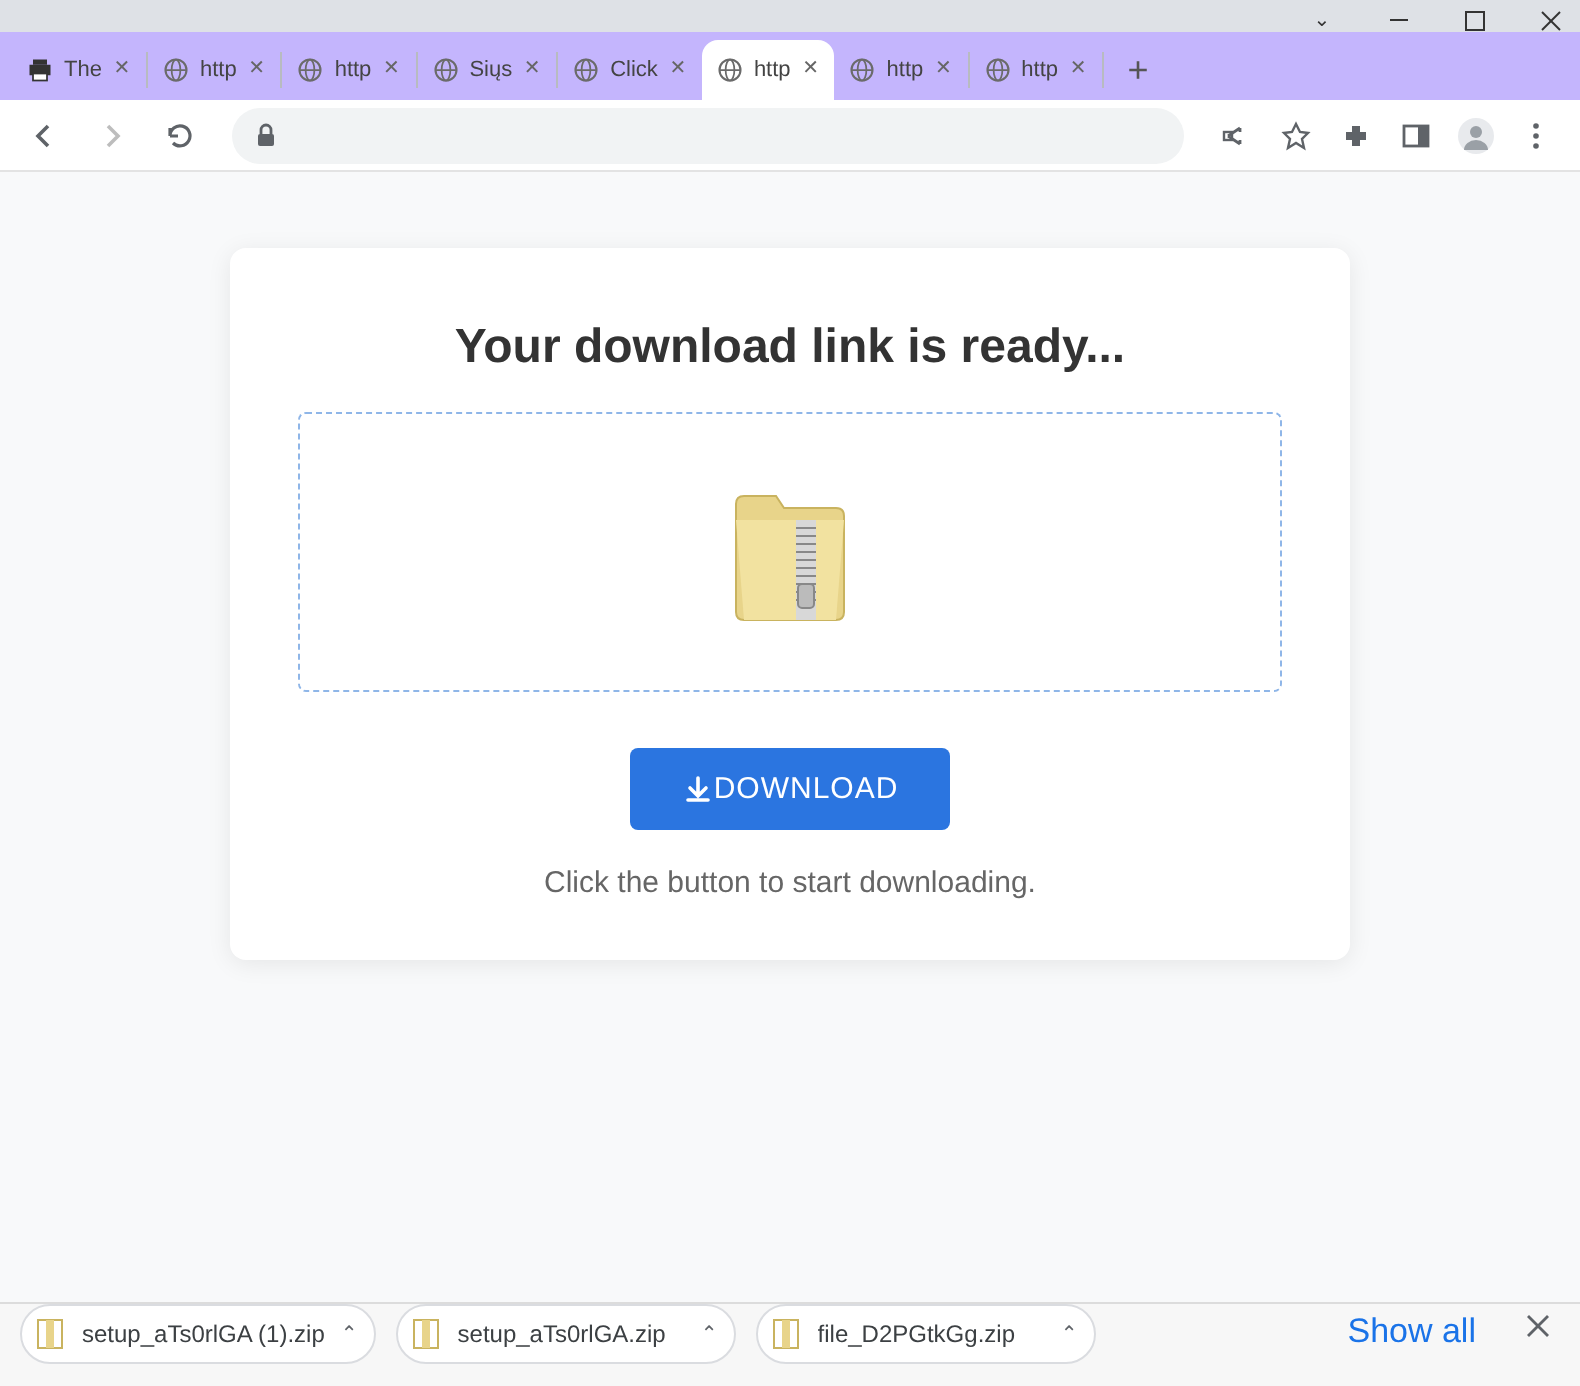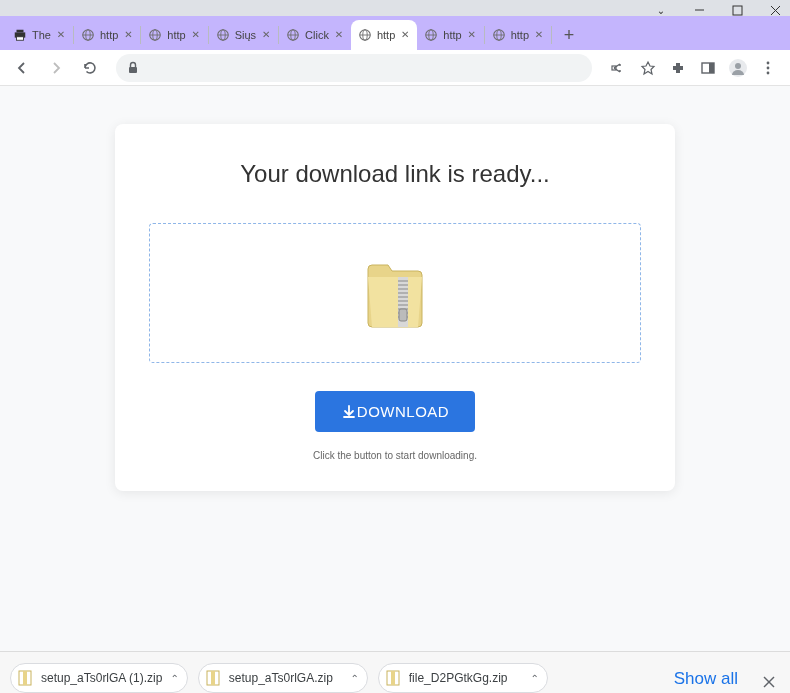--- a/index.html
+++ b/index.html
@@ -28,29 +28,29 @@
 .toolbar { height: 36px; background: #fff; border-bottom: 1px solid #e3e3e3; display: flex; align-items: center; padding: 0 8px; gap: 6px; position: relative; z-index: 2; }
 .tb-btn { width: 28px; height: 28px; display: flex; align-items: center; justify-content: center; color: #5f6368; border-radius: 50%; }
 .tb-btn.disabled { color: #bdbdbd; }
 .omnibox { flex: 1; height: 28px; background: #f1f3f4; border-radius: 14px; display: flex; align-items: center; padding: 0 10px; margin: 0 6px; }
 .omnibox .lock { width: 14px; height: 14px; color: #5f6368; }
 .tb-right { display: flex; align-items: center; gap: 2px; }
 
 
 .content { position: relative; height: calc(693px - 16px - 34px - 36px - 42px); background: #f8f9fa; z-index: 1; display: flex; align-items: flex-start; justify-content: center; padding-top: 38px; }
 .card { width: 560px; background: #fff; border-radius: 8px; box-shadow: 0 2px 12px rgba(0,0,0,0.08); padding: 36px 34px 30px; text-align: center; }
-.card h1 { font-size: 24px; font-weight: 400; color: #333; margin-bottom: 35px; }
+.card h1 { font-size: 24px; font-weight: 700; color: #333; margin-bottom: 18px; }
 .dropzone { border: 1.5px dashed #8fb6e8; border-radius: 4px; height: 140px; display: flex; align-items: center; justify-content: center; margin-bottom: 28px; }
 .zip-icon { width: 62px; height: 76px; position: relative; }
 .dl-btn { display: inline-flex; align-items: center; background: #2b75e0; color: #fff; border: none; padding: 12px 26px; border-radius: 4px; font-size: 15px; letter-spacing: 0.5px; cursor: pointer; margin-bottom: 18px; }
 .dl-btn .dl-ico { width: 16px; height: 16px; }
-.hint { font-size: 10px; color: #666; }
-
-
-.dl-bar { position: absolute; bottom: 0; left: 0; right: 0; height: 42px; background: #f7f7f7; border-top: 1px solid #dcdcdc; display: flex; align-items: flex-end; padding: 0 10px; gap: 10px; z-index: 3; }
+.hint { font-size: 15px; color: #666; }
+
+
+.dl-bar { position: absolute; bottom: 0; left: 0; right: 0; height: 42px; background: #f7f7f7; border-top: 1px solid #dcdcdc; display: flex; align-items: flex-start; padding: 0 10px; gap: 10px; z-index: 3; }
 .dl-item { height: 30px; background: #fff; border: 1px solid #dadce0; border-radius: 16px; display: flex; align-items: center; padding: 0 8px 0 6px; gap: 8px; font-size: 12px; color: #3c4043; min-width: 170px; }
 .dl-item .file-ico { width: 16px; height: 16px; }
 .dl-item .fname { flex: 1; overflow: hidden; text-overflow: ellipsis; white-space: nowrap; }
 .dl-item .chev2 { color: #5f6368; font-size: 10px; }
 .dl-spacer { flex: 1; }
 .show-all { color: #1a73e8; font-size: 17px; padding: 4px 10px; border-radius: 4px; cursor: pointer; }
 .dl-close { width: 22px; height: 22px; display: flex; align-items: center; justify-content: center; color: #5f6368; }
 </style>
 </head>
 <body>

